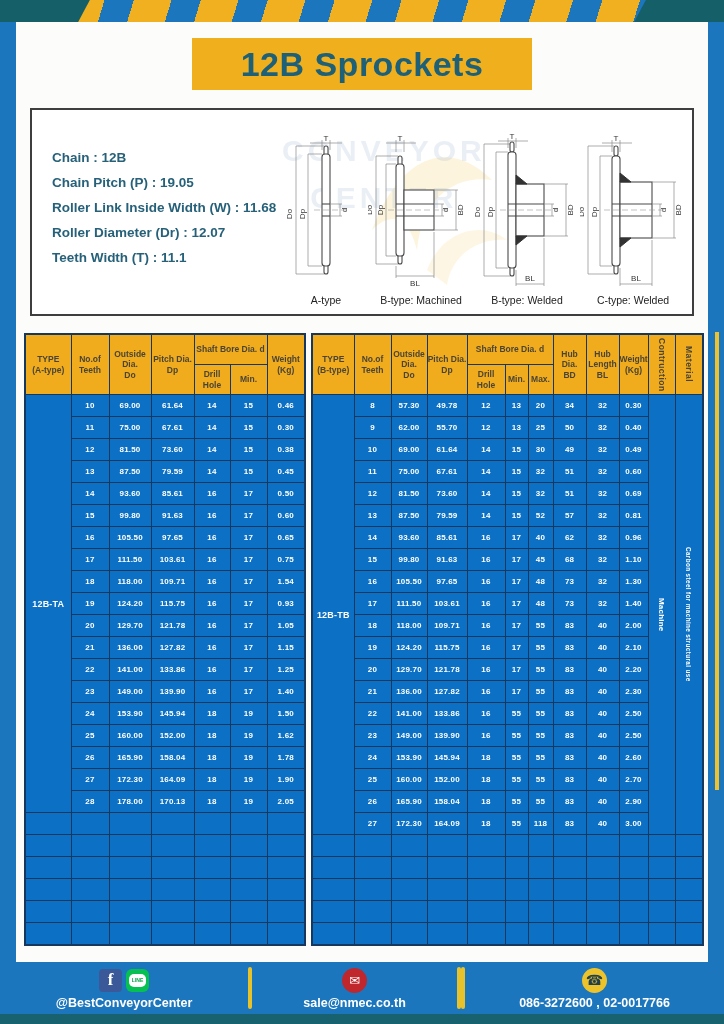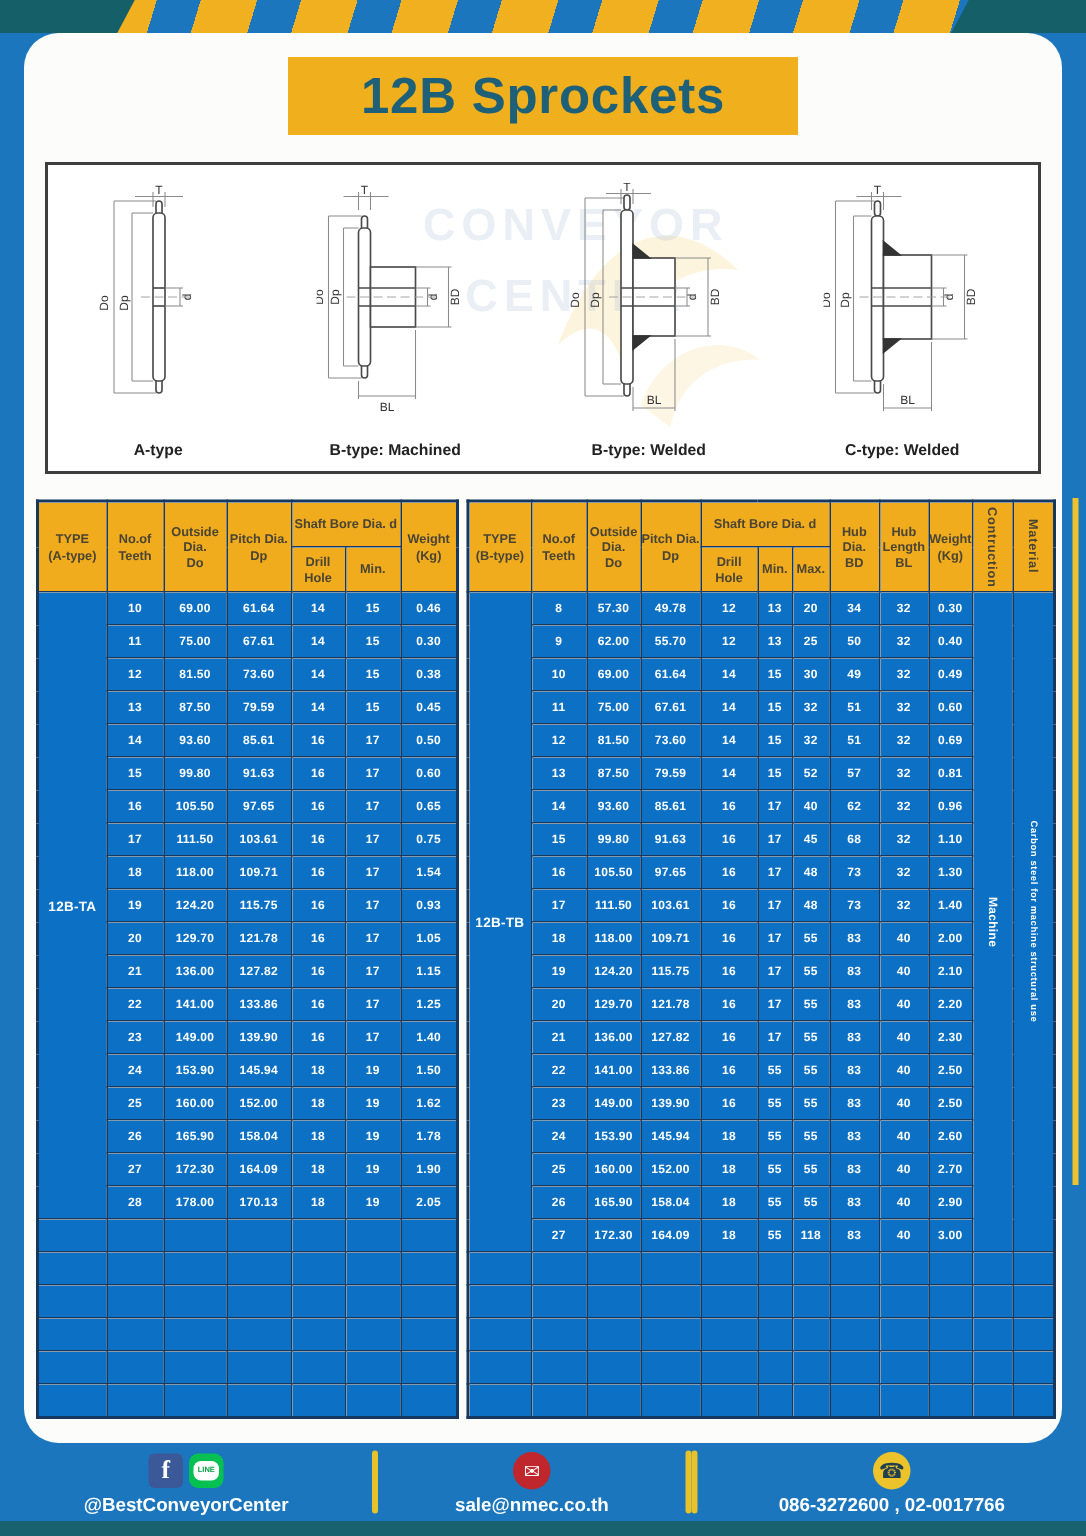--- a/index.html
+++ b/index.html
@@ -9,35 +9,35 @@
   
   .top-stripes{position:absolute;top:0;left:0;right:0;height:22px;
     background:repeating-linear-gradient(107deg,#f0b01f 0 36px,#1b76bd 36px 64px);overflow:hidden;}
   .corner{position:absolute;top:-4px;height:30px;width:130px;background:#155f69;}
   .corner.left{left:-46px;transform:skewX(-28deg);}
   .corner.right{right:-46px;transform:skewX(-28deg);}
 
   .side-accent{position:absolute;right:5px;top:332px;width:4px;height:458px;background:#ecc22e;}
 
   
-  .sheet{position:absolute;left:16px;top:22px;width:692px;height:940px;background:#fcfcfa;border-radius:23px;}
+  .sheet{position:absolute;left:16px;top:22px;width:692px;height:940px;background:#fcfcfa;}
 
   .title-banner{width:340px;height:52px;margin:16px auto 0;background:#f0b01e;
     display:flex;align-items:center;justify-content:center;}
   .title-banner h1{margin:0;font-size:34px;font-weight:bold;color:#1d6078;letter-spacing:.5px;}
 
   
   .spec-box{position:relative;margin:18px 14px 0;height:204px;border:2px solid #3e3e3e;background:#fff;
     display:flex;overflow:hidden;}
   .spec-text{width:232px;padding:36px 0 0 20px;font-size:13.5px;font-weight:bold;color:#266179;
     line-height:1.85;position:relative;z-index:2;}
   .diagrams{flex:1;display:flex;align-items:flex-end;justify-content:space-around;
     padding:6px 6px 8px 0;position:relative;z-index:2;}
   .diag{display:flex;flex-direction:column;align-items:center;}
-  .diag .caption{font-size:10.5px;color:#222;font-weight:bold;margin-top:14px;}
+  .diag .caption{font-size:10.5px;color:#222;font-weight:normal;margin-top:2px;}
   .diag svg .part{fill:#fff;stroke:#4a4a4a;stroke-width:1.1;}
   .diag svg .weld{fill:#333;stroke:#333;}
   .diag svg .dim{stroke:#8a8a8a;stroke-width:.7;fill:none;}
   .diag svg .cl{stroke:#9a9a9a;stroke-width:.6;stroke-dasharray:6 3;}
   .diag svg text{font-family:"Liberation Sans",sans-serif;font-size:8px;fill:#333;}
 
   .watermark{position:absolute;left:250px;top:18px;z-index:1;text-align:center;opacity:.55;pointer-events:none;}
   .watermark .wm-line{font-size:30px;font-weight:bold;letter-spacing:4px;color:rgba(150,180,205,.38);line-height:1.55;}
   .wm-swirl{position:absolute;left:300px;top:10px;z-index:0;opacity:.5;pointer-events:none;}
 
@@ -96,20 +96,27 @@
         <svg width="180" height="180" viewBox="0 0 180 180">
           <path d="M40 110 C70 30, 120 20, 160 60 C120 55, 90 80, 85 130 C75 90, 55 95, 40 110 Z" fill="#f6cf6b" opacity="0.45"></path>
           <path d="M95 150 C110 110, 150 100, 175 120 C145 118, 120 135, 115 165 Z" fill="#f6cf6b" opacity="0.35"></path>
         </svg>
       </div>
       <div class="watermark">
         <div class="wm-line">CONVEYOR</div>
         <div class="wm-line">CENTER</div>
       </div>
 
+      <div class="spec-text">
+        <div>Chain : 12B</div>
+        <div>Chain Pitch (P) : 19.05</div>
+        <div>Roller Link Inside Width (W) : 11.68</div>
+        <div>Roller Diameter (Dr) : 12.07</div>
+        <div>Teeth Width (T) : 11.1</div>
+      </div>
 
       <div class="diagrams">
 
         <div class="diag">
           <svg width="84" height="158" viewBox="0 0 84 158">
             <line class="dim" x1="38" y1="16" x2="38" y2="6"></line>
               <line class="dim" x1="46" y1="16" x2="46" y2="6"></line>
             <line class="dim" x1="26" y1="9" x2="58" y2="9"></line>
             <text x="42" y="7" text-anchor="middle">T</text>
             <line class="dim" x1="12" y1="12" x2="40" y2="12"></line>

